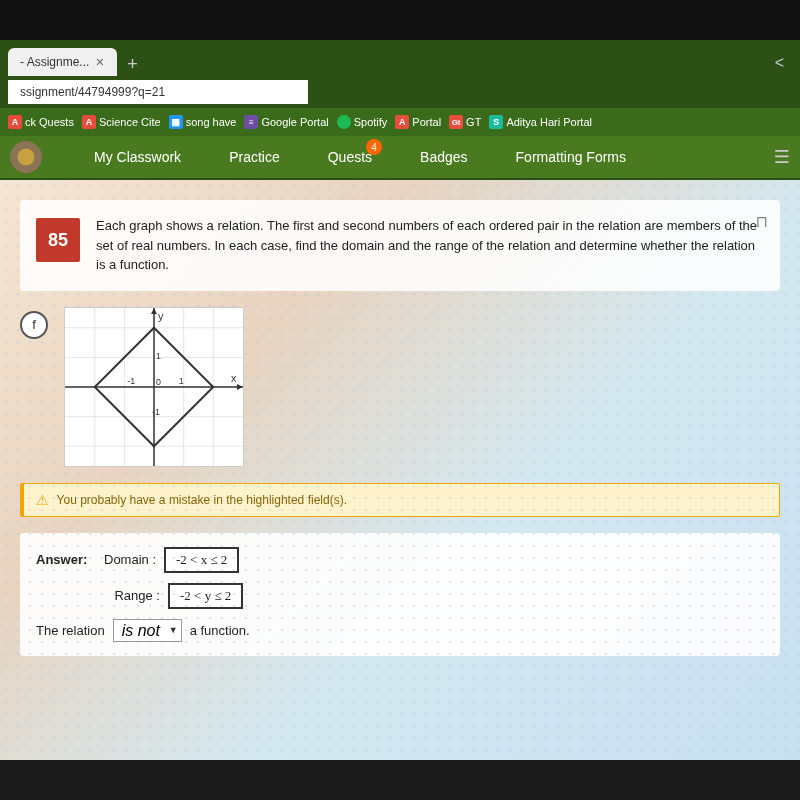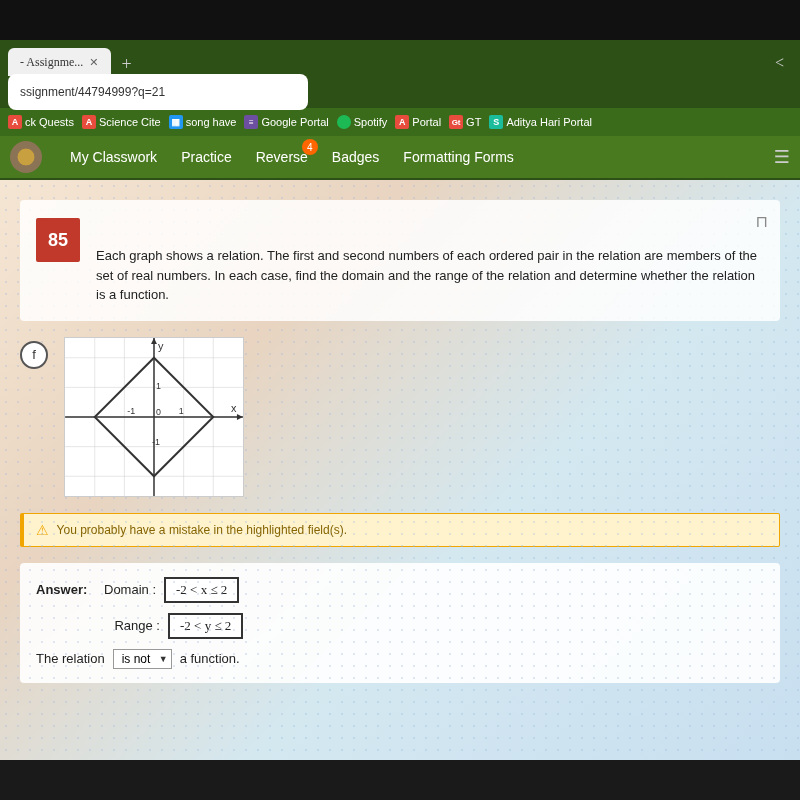--- a/index.html
+++ b/index.html
@@ -23,21 +23,20 @@
       height: 140px;
     }
 
     
     .tab-bar {
       display: flex;
       align-items: flex-end;
       padding: 6px 8px 0 8px;
       height: 36px;
       background: #2d5016;
-      font-family: Liberation Serif, serif;
     }
 
     .tab {
       display: flex;
       align-items: center;
       background: #f0f0f0;
       border-radius: 6px 6px 0 0;
       padding: 4px 12px;
       font-size: 12px;
       color: #333;
@@ -76,26 +75,26 @@
       display: flex;
       align-items: center;
       padding: 4px 8px;
       background: #2d5016;
       height: 32px;
     }
 
     .address-input {
       background: white;
       border: none;
-      border-radius: 8px;
+      border-radius: 0;
       padding: 3px 12px;
       font-size: 12px;
       color: #333;
       width: 300px;
-      height: 36px;
+      height: 24px;
     }
 
     
     .bookmarks-bar {
       display: flex;
       align-items: center;
       padding: 4px 8px;
       background: #3a6b1a;
       height: 28px;
       gap: 8px;
@@ -144,20 +143,21 @@
       margin-right: 4px;
     }
 
     .nav-tab {
       font-size: 14px;
       color: #fff;
       cursor: pointer;
       padding: 4px 0;
       font-weight: 500;
       position: relative;
+      margin-left: 24px;
     }
 
     .nav-badge {
       position: absolute;
       top: -6px;
       right: -10px;
       background: #ff6600;
       color: white;
       border-radius: 50%;
       width: 16px;
@@ -214,21 +214,20 @@
       justify-content: center;
       border-radius: 2px;
       margin-top: 2px;
     }
 
     .question-text {
       font-size: 13px;
       color: #222;
       line-height: 1.5;
       flex: 1;
-      margin-top: 30px;
     }
 
     .bookmark-q {
       position: absolute;
       right: 12px;
       top: 12px;
       color: #888;
       font-size: 16px;
     }
 
@@ -332,26 +331,27 @@
       align-items: center;
       gap: 8px;
       font-size: 13px;
       color: #222;
       margin-top: 4px;
     }
 
     .dropdown-select {
       border: 1px solid #999;
       padding: 2px 20px 2px 8px;
-      font-size: 12px;
+      font-size: 16px;
       background: white;
       appearance: none;
       -webkit-appearance: none;
       cursor: pointer;
       position: relative;
+      font-style: italic;
     }
 
     .dropdown-wrapper {
       position: relative;
       display: inline-block;
     }
 
     .dropdown-wrapper::after {
       content: '▼';
       position: absolute;
@@ -434,21 +434,21 @@
         <circle cx="10" cy="10" r="9" fill="#c8a040" stroke="#8B7355" stroke-width="1"></circle>
       </svg>
     </div>
     <div class="nav-tab">
       <span>My Classwork</span>
     </div>
     <div class="nav-tab">
       <span>Practice</span>
     </div>
     <div class="nav-tab" style="position:relative;">
-      <span>Reverse</span>
+      <span>Quests</span>
       <div class="nav-badge">4</div>
     </div>
     <div class="nav-tab">
       <span>Badges</span>
     </div>
     <div class="nav-tab">
       <span>Formatting Forms</span>
     </div>
     <div class="nav-right">
       <span style="color:#ccc; font-size:18px;">☰</span>

